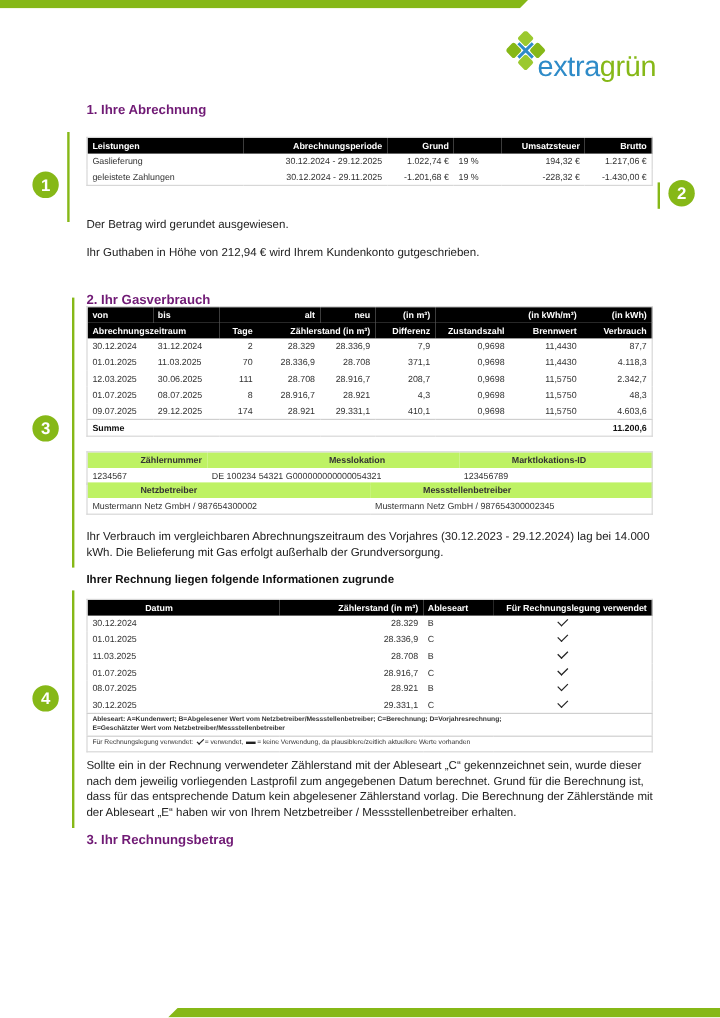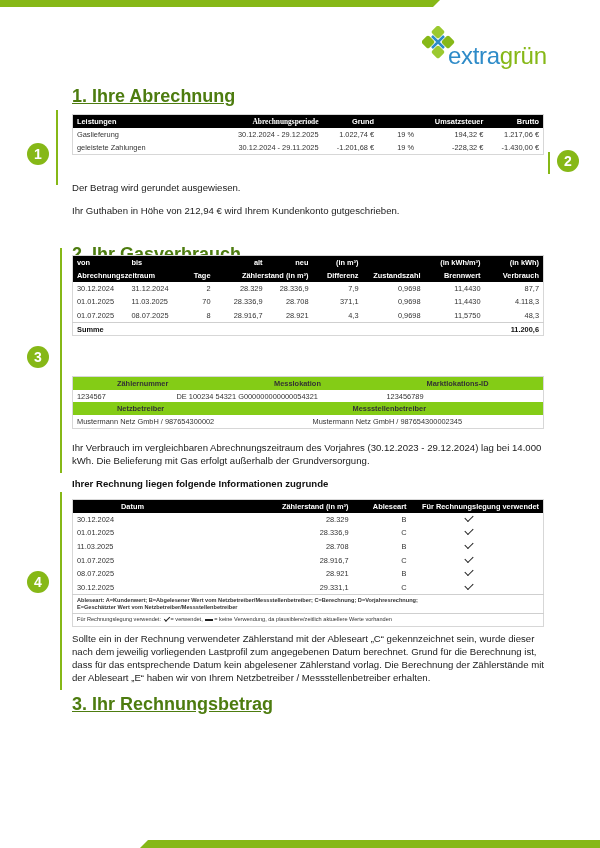--- a/index.html
+++ b/index.html
@@ -14,33 +14,33 @@
   .logo { position: absolute; top: 26px; left: 422px; width: 120px; height: 46px; }
   .logo-text { position: absolute; left: 26px; top: 16px; font-size: 24px; letter-spacing: -0.3px; white-space: nowrap; }
   .logo-text .a { color: #2e8bc8; }
   .logo-text .b { color: #86b817; }
   .logo-mark { position: absolute; left: 0; top: 0; width: 36px; height: 36px; }
 
   .marker { position: absolute; width: 22px; height: 22px; border-radius: 50%; background: #86b817; color: #fff;
             font-weight: bold; font-size: 14px; text-align: center; line-height: 22px; }
   .vline { position: absolute; width: 2px; background: #86b817; }
 
-  h2.section { position: absolute; left: 72px; font-size: 18px; font-weight: bold; color: #4d7c0f; text-decoration: underline; }
+  h2.section { position: absolute; left: 72px; font-size: 11px; font-weight: bold; color: #701a75; }
   p.txt { position: absolute; left: 72px; width: 480px; font-size: 9.6px; line-height: 13px; color: #222; }
   h3.sub { position: absolute; left: 72px; font-size: 9.6px; font-weight: bold; color: #111; }
 
   table { position: absolute; left: 72px; width: 472px; border-collapse: collapse; font-size: 7.4px; color: #333;
           border: 1px solid #d7d7d7; }
   th { background: #000000; color: #fff; font-weight: bold; text-align: left; padding: 0 4px; height: 13px; }
   td { padding: 0 4px; height: 13.6px; white-space: nowrap; }
   .r { text-align: right; }
-  .c { text-align: right; }
+  .c { text-align: left; }
   tr.sum td { font-weight: bold; color: #111; border-top: 1px solid #cfcfcf; }
 
-  table.gray th { background: #84cc16; color: #333; padding-left: 44px; }
+  table.gray th { background: #bef264; color: #333; padding-left: 44px; }
   .legend-cell { font-size: 5.6px; line-height: 7px; padding: 2px 4px; white-space: normal; color: #333; border-top: 1px solid #cfcfcf; }
   .legend-cell b { font-weight: bold; }
   .check { display: inline-block; width: 8px; height: 5px; border-left: 1.4px solid #222; border-bottom: 1.4px solid #222;
            transform: rotate(-45deg); margin-bottom: 2px; }
   .check-small { display: inline-block; width: 6px; height: 3px; border-left: 1.2px solid #222; border-bottom: 1.2px solid #222;
                  transform: rotate(-45deg); margin: 0 1px 1px 1px; }
   .dash-small { display: inline-block; width: 8px; height: 1.5px; background: #222; vertical-align: middle; margin: 0 1px; }
 </style>
 </head>
 <body>
@@ -66,21 +66,21 @@
 <div class="vline" style="left:60px;top:248px;height:225px;"></div>
 <div class="marker" style="left:27px;top:346px;">3</div>
 <div class="vline" style="left:60px;top:492px;height:198px;"></div>
 <div class="marker" style="left:27px;top:571px;">4</div>
 
 <h2 class="section" style="top:86px;">1. Ihre Abrechnung</h2>
 <table style="top:114px;">
   <thead>
     <tr>
       <th style="width:130px;">Leistungen</th>
-      <th class="r" style="width:120px;font-family:Liberation Serif, serif;">Abrechnungsperiode</th>
+      <th class="r" style="width:120px;">Abrechnungsperiode</th>
       <th class="r">Grund</th>
       <th style="width:40px;"></th>
       <th class="r">Umsatzsteuer</th>
       <th class="r">Brutto</th>
     </tr>
   </thead>
   <tbody>
     <tr>
       <td>Gaslieferung</td>
       <td class="r">30.12.2024 - 29.12.2025</td>
@@ -143,30 +143,52 @@
         <td class="">11.03.2025</td>
         <td class="r">70</td>
         <td class="r">28.336,9</td>
         <td class="r">28.708</td>
         <td class="r">371,1</td>
         <td class="r">0,9698</td>
         <td class="r">11,4430</td>
         <td class="r">4.118,3</td>
       </tr>
       <tr>
+        <td class="">12.03.2025</td>
+        <td class="">30.06.2025</td>
+        <td class="r">111</td>
+        <td class="r">28.708</td>
+        <td class="r">28.916,7</td>
+        <td class="r">208,7</td>
+        <td class="r">0,9698</td>
+        <td class="r">11,5750</td>
+        <td class="r">2.342,7</td>
+      </tr>
+      <tr>
         <td class="">01.07.2025</td>
         <td class="">08.07.2025</td>
         <td class="r">8</td>
         <td class="r">28.916,7</td>
         <td class="r">28.921</td>
         <td class="r">4,3</td>
         <td class="r">0,9698</td>
         <td class="r">11,5750</td>
         <td class="r">48,3</td>
       </tr>
+      <tr>
+        <td class="">09.07.2025</td>
+        <td class="">29.12.2025</td>
+        <td class="r">174</td>
+        <td class="r">28.921</td>
+        <td class="r">29.331,1</td>
+        <td class="r">410,1</td>
+        <td class="r">0,9698</td>
+        <td class="r">11,5750</td>
+        <td class="r">4.603,6</td>
+      </tr>
       <tr class="sum">
         <td colspan="8">Summe</td>
         <td class="r">11.200,6</td>
       </tr>
     </tbody>
 </table>
 
 <table class="gray" style="top:376px;">
   <tbody>
       <tr>

